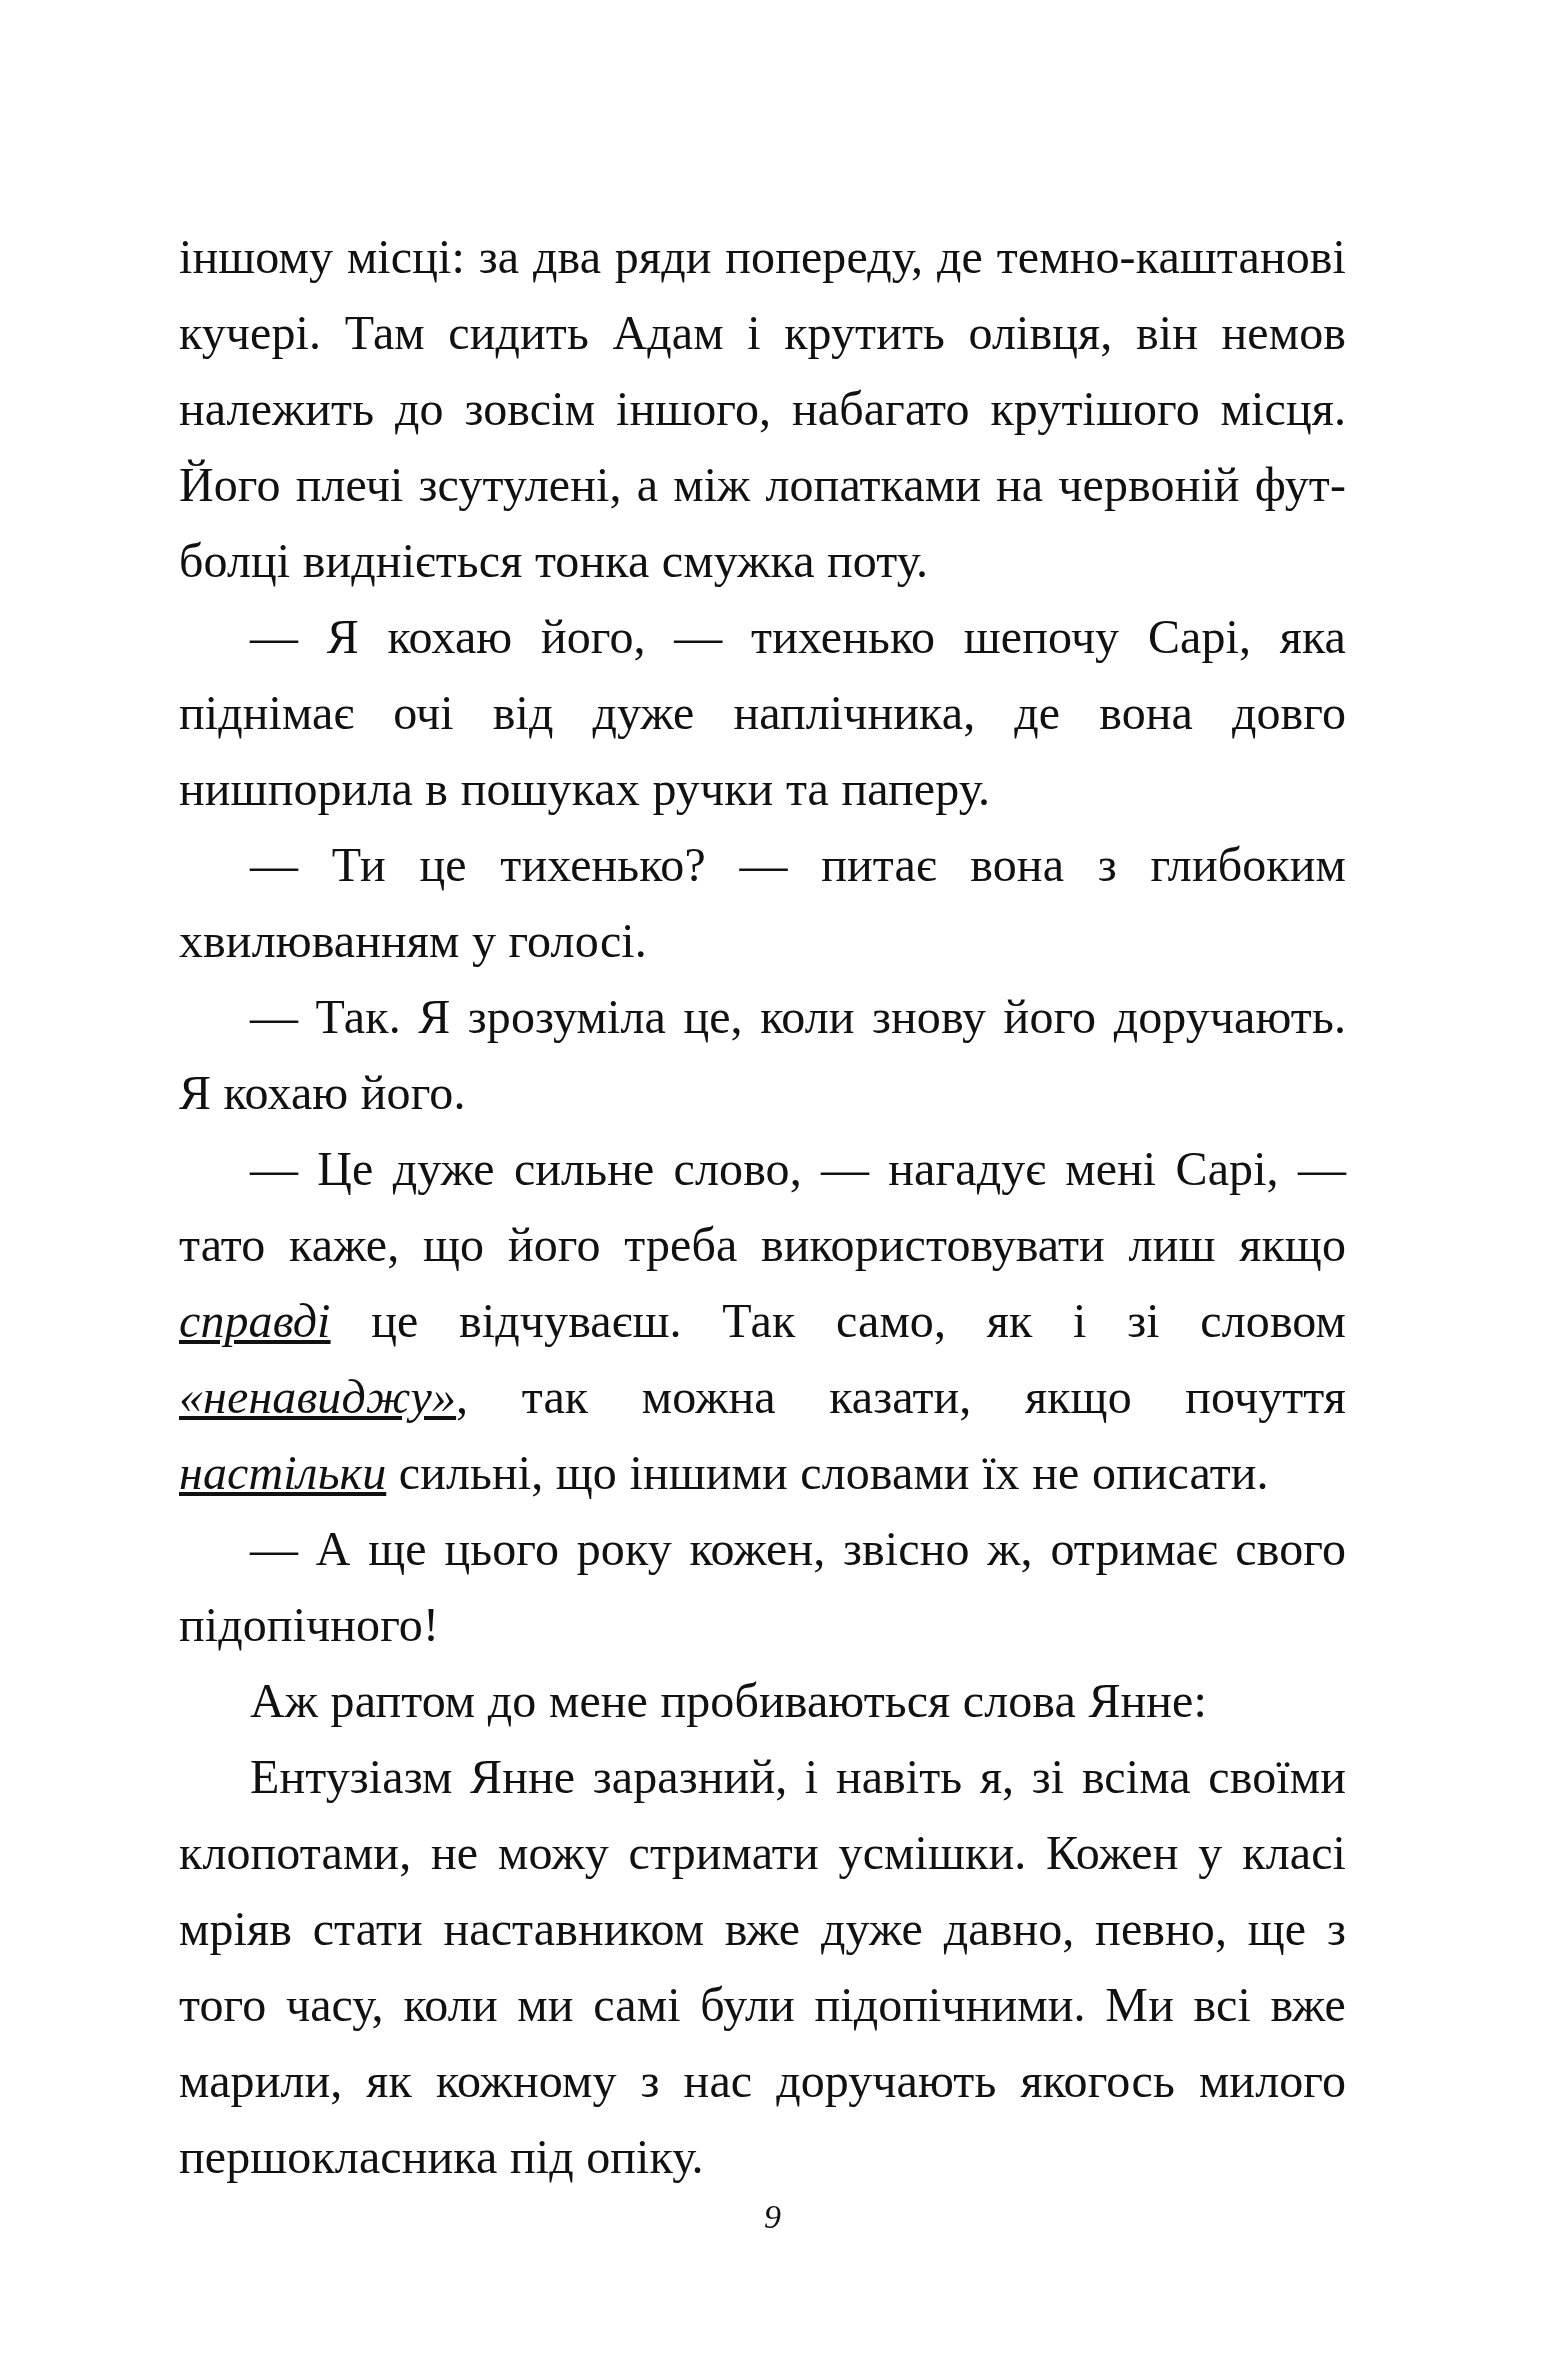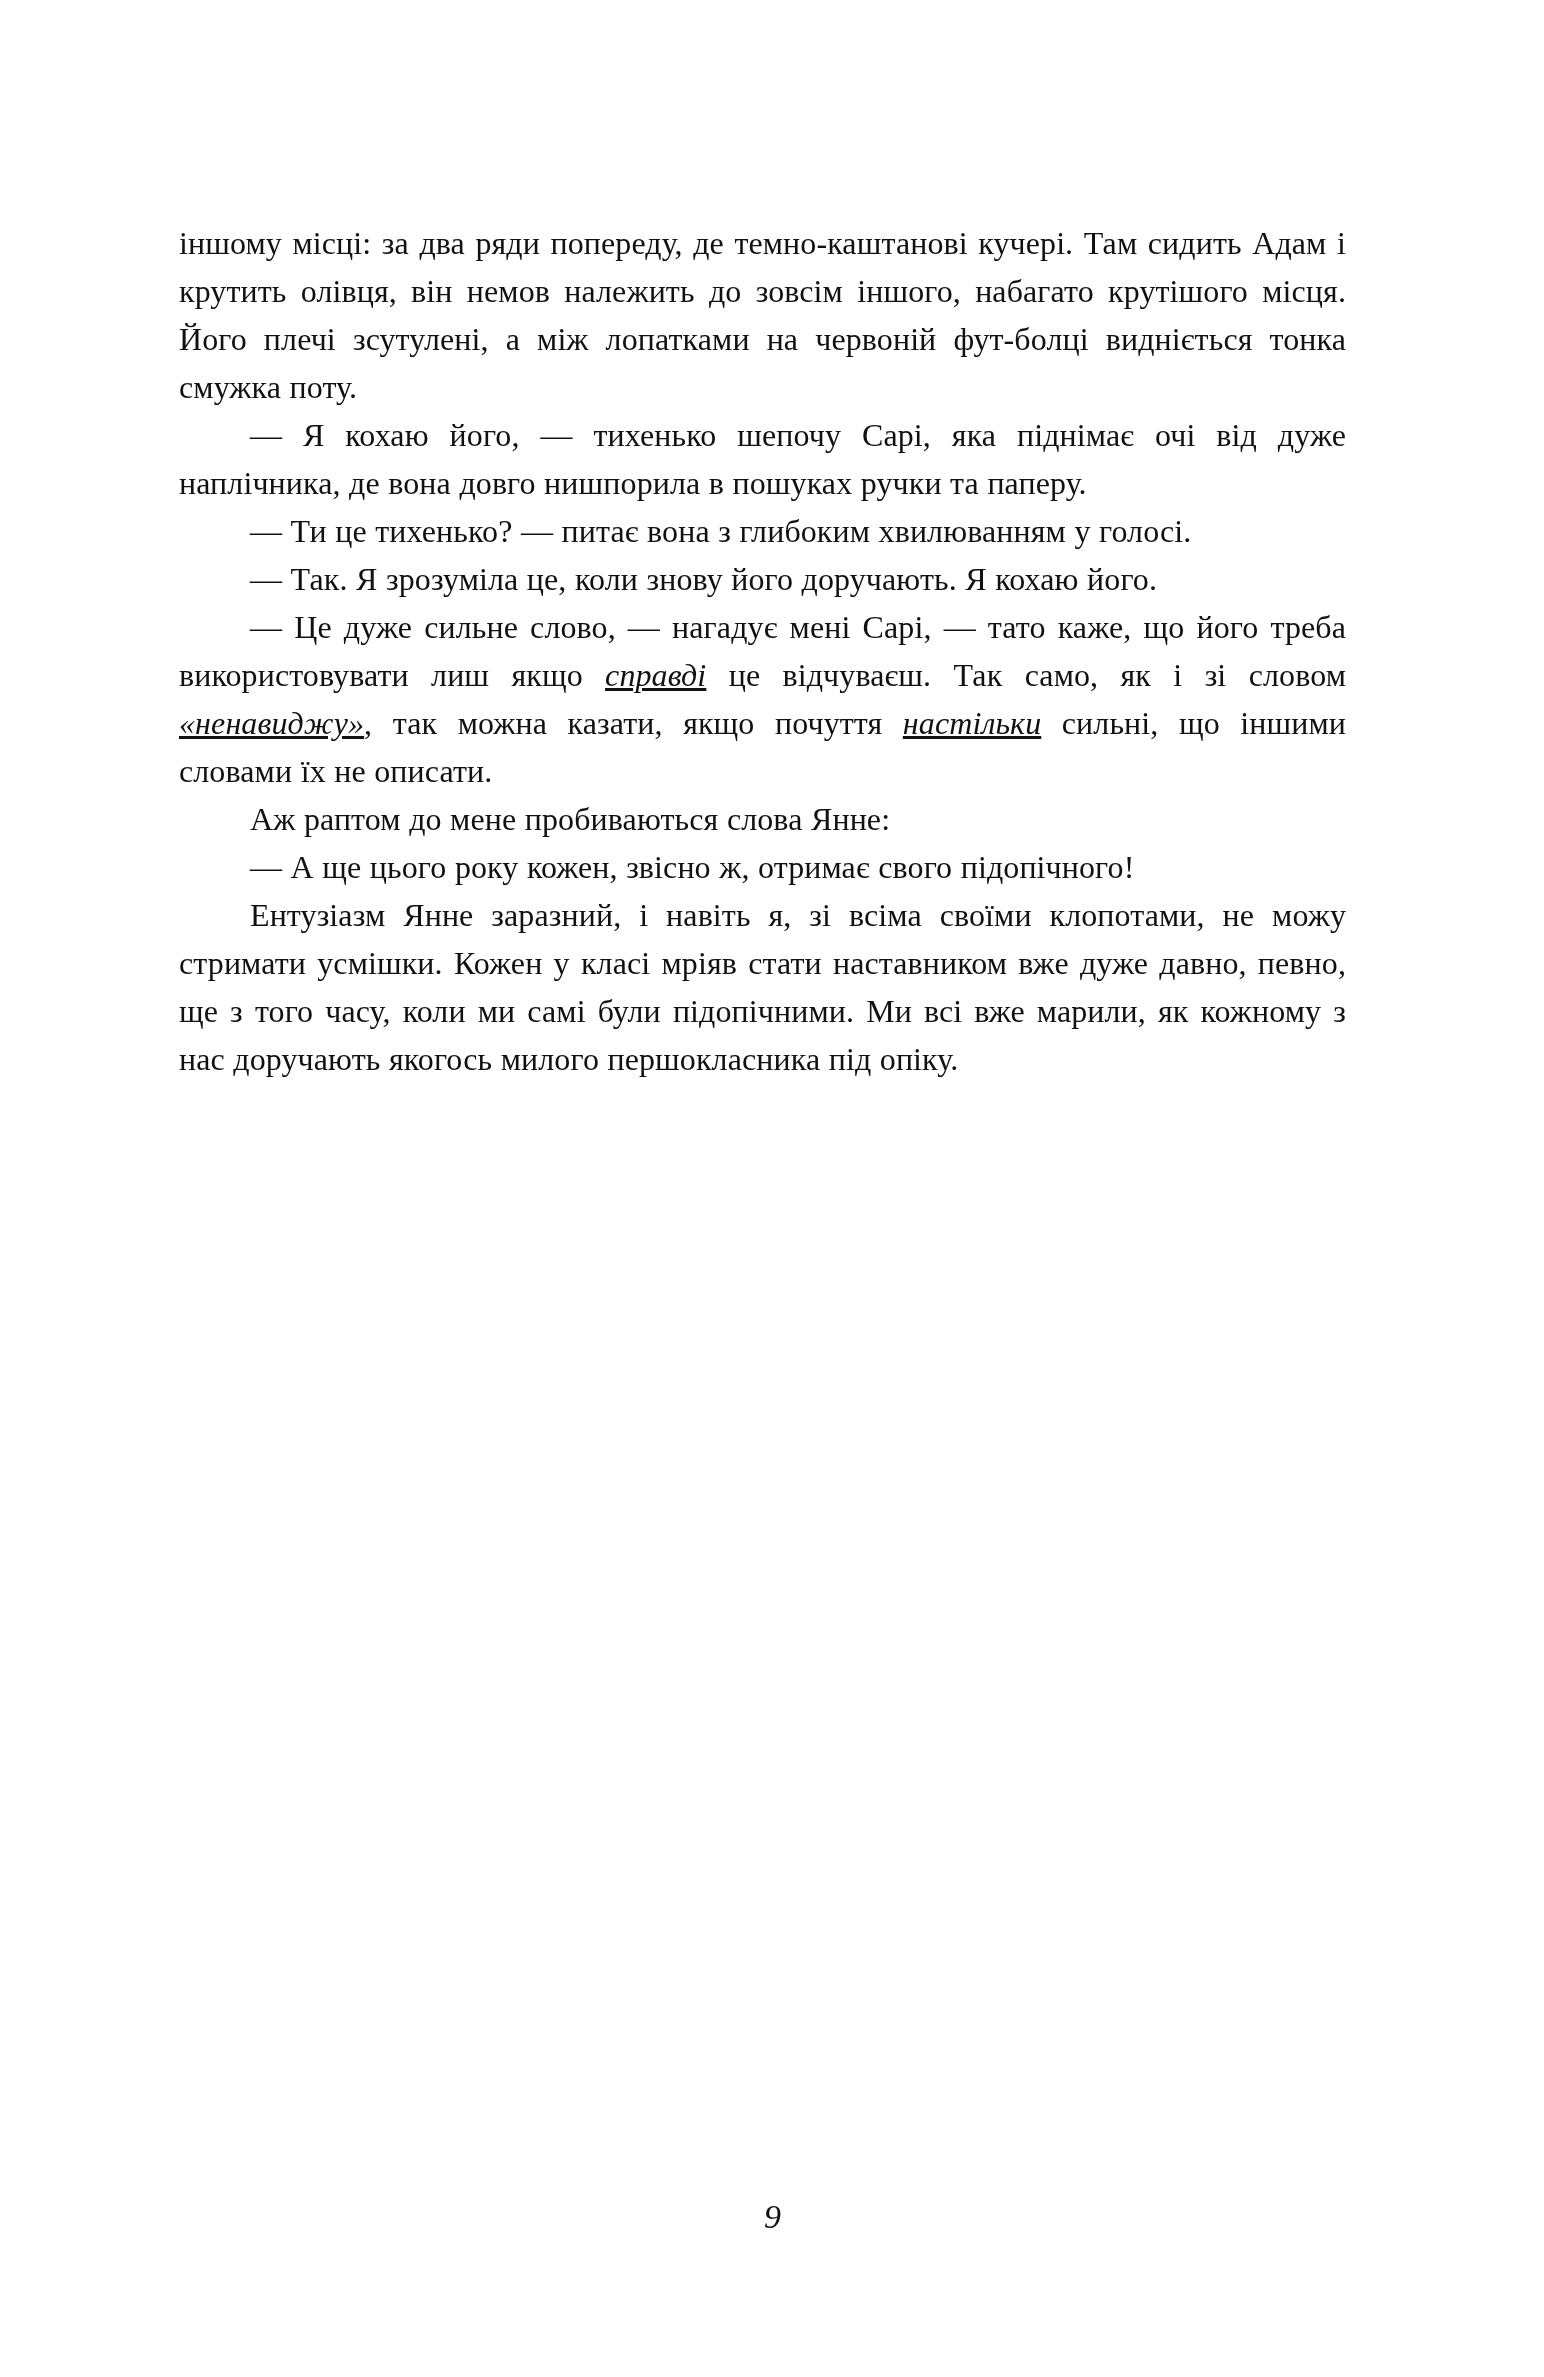--- a/index.html
+++ b/index.html
@@ -26,22 +26,22 @@
   
   .text-block {
     position: absolute;
     left: 179px;
     top: 219px;
     width: 1167px;
   }
 
   .para {
     margin: 0;
-    font-size: 32px;
-    line-height: 48px;
+    font-size: 48px;
+    line-height: 76px;
     text-align: justify;
     text-justify: inter-word;
     letter-spacing: 0.1px;
     word-spacing: 0.4px;
     hyphens: manual;
     -webkit-hyphens: manual;
   }
 
   .para.indent {
     text-indent: 71px;
@@ -79,21 +79,21 @@
 
 <div class="page">
 
   <div class="text-block">
 
   <p class="para flush"><span>іншому місці: за два ряди попереду, де темно-каштанові кучері. Там сидить Адам і крутить олівця, він немов належить до зовсім іншого, набагато крутішого місця. Його плечі зсутулені, а між лопатками на червоній фут-болці видніється тонка смужка поту.</span></p>
       <p class="para indent"><span>— Я кохаю його, — тихенько шепочу Сарі, яка піднімає очі від дуже наплічника, де вона довго нишпорила в пошуках ручки та паперу.</span></p>
       <p class="para indent"><span>— Ти це тихенько? — питає вона з глибоким хвилюванням у голосі.</span></p>
       <p class="para indent"><span>— Так. Я зрозуміла це, коли знову його доручають. Я кохаю його.</span></p>
       <p class="para indent"><span>— Це дуже сильне слово, — нагадує мені Сарі, — тато каже, що його треба використовувати лиш якщо </span><span class="em-italic">справді</span><span> це відчуваєш. Так само, як і зі словом </span><span class="em-italic">«ненавиджу»</span><span>, так можна казати, якщо почуття </span><span class="em-italic">настільки</span><span> сильні, що іншими словами їх не описати.</span></p>
+      <p class="para indent"><span>— А ще цього року кожен, звісно ж, отримає свого підопічного!</span></p>
       <p class="para indent"><span>Аж раптом до мене пробиваються слова Янне:</span></p>
-      <p class="para indent"><span>— А ще цього року кожен, звісно ж, отримає свого підопічного!</span></p>
       <p class="para indent"><span>Ентузіазм Янне заразний, і навіть я, зі всіма своїми клопотами, не можу стримати усмішки. Кожен у класі мріяв стати наставником вже дуже давно, певно, ще з того часу, коли ми самі були підопічними. Ми всі вже марили, як кожному з нас доручають якогось милого першокласника під опіку.</span></p>
     </div>
 
   <div class="folio">9</div>
 
 </div>
 
 
 </body></html>

